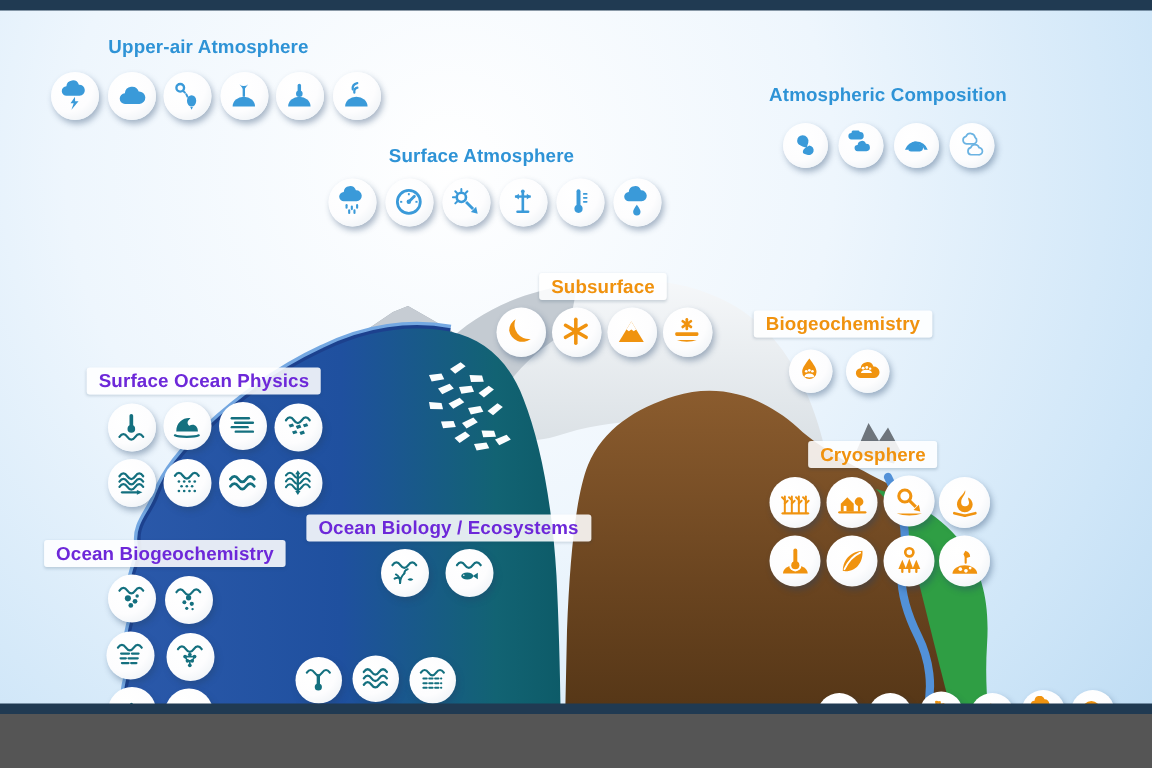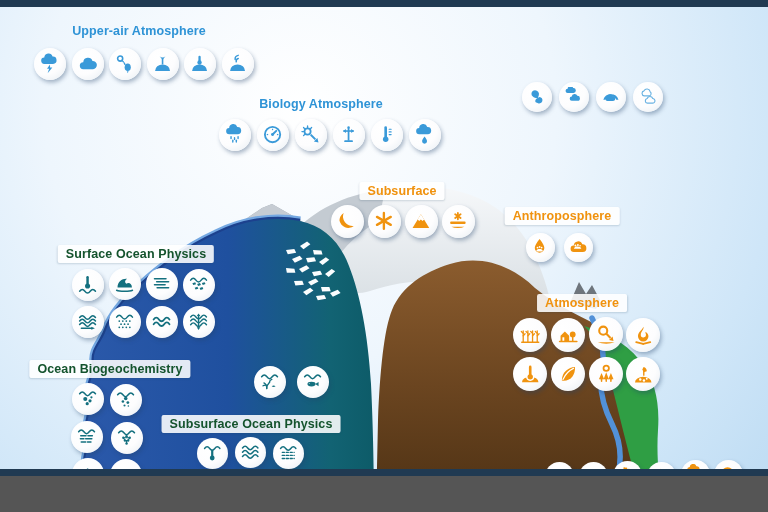--- a/index.html
+++ b/index.html
@@ -7,21 +7,21 @@
          font-family:"Liberation Sans",sans-serif;background:#fff;margin:0 auto}
   .bar{position:absolute;left:0;width:768px;height:7px;background:#203a52;z-index:30}
   #bar-top{top:0}
   #bar-bottom{bottom:0}
   #bg{position:absolute;left:0;top:0;z-index:0}
   .grp-label{position:absolute;transform:translate(-50%,-50%);font-size:12.5px;font-weight:700;
              white-space:nowrap;z-index:20;letter-spacing:.1px}
   .grp-label.boxed{padding:2px 8px;border-radius:2px;background:rgba(255,255,255,.88);
              box-shadow:0 1px 2px rgba(30,60,90,.18)}
   .grp-label.theme-atmosphere{color:#2e93d6}
-  .grp-label.theme-ocean{color:#14532d}
+  .grp-label.theme-ocean{color:#6d28d9}
   .grp-label.theme-terrestrial{color:#f0920e}
   .icon-circle{position:absolute;border-radius:50%;z-index:15;cursor:pointer;
     background:radial-gradient(circle at 35% 30%,#ffffff 0%,#fdfdfe 55%,#e7edf2 100%);
     box-shadow:1.5px 2.5px 4px rgba(35,65,105,.38);
     display:flex;align-items:center;justify-content:center}
   .icon-circle svg{width:66%;height:66%;fill:currentColor;display:block}
   .icon-circle.theme-atmosphere{color:#3a9ad9}
   .icon-circle.theme-ocean{color:#14707f}
   .icon-circle.theme-terrestrial{color:#f0930f}
 </style>
@@ -139,21 +139,21 @@
     </div>
     <div class="icon-circle theme-atmosphere" style="left: 222px; top: 48px; width: 32px; height: 32px;">
       <svg viewBox="0 0 24 24">
         <path d="M3.5 20.5a8.5 7.5 0 0 1 17 0z"></path>
         <g fill="none" stroke="currentColor" stroke-linecap="round" stroke-linejoin="round" stroke-width="1.7">
           <path d="M10.5 10c-.3-2 .6-3.4 2.3-3.8"></path>
           <path d="M9.3 7.4c-.3-2.4 1-4.2 3.4-4.7"></path>
         </g>
       </svg>
     </div>
-    <div class="grp-label theme-atmosphere" style="left: 321px; top: 104px;">Biology Atmosphere</div>
+    <div class="grp-label theme-atmosphere" style="left: 321px; top: 104px;">Surface Atmosphere</div>
     <div class="icon-circle theme-atmosphere" style="left: 219px; top: 119px; width: 32px; height: 32px;">
       <svg viewBox="0 0 24 24">
         <path transform="translate(0.5 -2.5) scale(0.88)" d="M6.3 16a4 4 0 0 1-.2-8A5.4 5.4 0 0 1 16.6 6.6 3.9 3.9 0 0 1 17.2 16z"></path>
         <g stroke="currentColor" stroke-width="1.6" stroke-linecap="round">
           <line x1="8" y1="14.5" x2="8" y2="16.5"></line>
           <line x1="12" y1="15.5" x2="12" y2="17.5"></line>
           <line x1="16" y1="14.5" x2="16" y2="16.5"></line>
           <line x1="10" y1="18.5" x2="10" y2="20.5"></line>
           <line x1="14" y1="18.5" x2="14" y2="20.5"></line>
         </g>
@@ -205,20 +205,21 @@
           <line x1="15" y1="12" x2="17.2" y2="12"></line>
         </g>
       </svg>
     </div>
     <div class="icon-circle theme-atmosphere" style="left: 409px; top: 119px; width: 32px; height: 32px;">
       <svg viewBox="0 0 24 24">
         <path transform="translate(0.5 -2.5) scale(0.88)" d="M6.3 16a4 4 0 0 1-.2-8A5.4 5.4 0 0 1 16.6 6.6 3.9 3.9 0 0 1 17.2 16z"></path>
         <path d="M12 14.2c1.9 2.6 2.8 4.1 2.8 5.4a2.8 2.8 0 1 1-5.6 0c0-1.3.9-2.8 2.8-5.4z"></path>
       </svg>
     </div>
+    <div class="grp-label theme-atmosphere" style="left: 592px; top: 63px;">Atmospheric Composition</div>
     <div class="icon-circle theme-atmosphere" style="left: 522px; top: 82px; width: 30px; height: 30px;">
       <svg viewBox="0 0 24 24">
         <path d="M9.8 3.8a4.8 4.8 0 0 1 4.6 5.9c-.4 1.6-1.2 2.6-.9 4.5l-3.8-1.2C7.8 12 5.2 11 5.4 8.1a4.7 4.7 0 0 1 4.4-4.3z"></path>
         <path d="M15.3 12.1a3.9 3.9 0 1 1-1.9 7.5c-1.6-.7-3.5-.4-3.4-2.6.1-2.1 1.9-2.7 3.4-3.9z"></path>
       </svg>
     </div>
     <div class="icon-circle theme-atmosphere" style="left: 559px; top: 82px; width: 30px; height: 30px;">
       <svg viewBox="0 0 24 24">
         <path transform="translate(0.5 -3) scale(0.64)" d="M6.3 16a4 4 0 0 1-.2-8A5.4 5.4 0 0 1 16.6 6.6 3.9 3.9 0 0 1 17.2 16z"></path>
         <path transform="translate(5.5 6.5) scale(0.64)" d="M6.3 16a4 4 0 0 1-.2-8A5.4 5.4 0 0 1 16.6 6.6 3.9 3.9 0 0 1 17.2 16z"></path>
@@ -264,21 +265,21 @@
       <svg viewBox="0 0 24 24">
         <g stroke="currentColor" stroke-width="2" stroke-linecap="round">
           <line x1="12" y1="3.2" x2="12" y2="10.2"></line>
           <line x1="9" y1="4.6" x2="15" y2="8.8"></line>
           <line x1="9" y1="8.8" x2="15" y2="4.6"></line>
         </g>
         <rect x="3.5" y="12.6" width="17" height="2.8" rx="1"></rect>
         <path d="M4.8 18.4a9.5 3.8 0 0 0 14.4 0z"></path>
       </svg>
     </div>
-    <div class="grp-label theme-terrestrial boxed" style="left: 562px; top: 216px;">Anthroposphere</div>
+    <div class="grp-label theme-terrestrial boxed" style="left: 562px; top: 216px;">Biogeochemistry</div>
     <div class="icon-circle theme-terrestrial" style="left: 525.5px; top: 232.5px; width: 29px; height: 29px;">
       <svg viewBox="0 0 24 24">
         <path d="M12 2.6c4 5.3 6 8.4 6 11.1a6 6 0 1 1-12 0c0-2.7 2-5.8 6-11.1z"></path>
         <g fill="#fff">
           <circle cx="9.4" cy="13.2" r="1.1"></circle>
           <circle cx="12" cy="12.4" r="1.1"></circle>
           <circle cx="14.6" cy="13.2" r="1.1"></circle>
           <path d="M7.8 17.6c.5-1.8 1.9-2.6 4.2-2.6s3.7.8 4.2 2.6c-1.3 1-7.1 1-8.4 0z"></path>
         </g>
       </svg>
@@ -429,41 +430,41 @@
         <path d="M12 6l4.8 4.8H12z"></path>
         <path d="M3 20c2-2.8 4-2.8 6 0s4 2.8 6 0 4-2.8 6 0" fill="none" stroke="currentColor" stroke-linecap="round" stroke-linejoin="round" stroke-width="1.6"></path>
       </svg>
     </div>
     <div class="icon-circle theme-ocean" style="left: 110px; top: 459px; width: 32px; height: 32px;">
       <svg viewBox="0 0 24 24">
         <path d="M3 9.8c2-2.8 4-2.8 6 0s4 2.8 6 0 4-2.8 6 0" fill="none" stroke="currentColor" stroke-linecap="round" stroke-linejoin="round" stroke-width="2.2"></path>
         <path d="M3 14.8c2-2.8 4-2.8 6 0s4 2.8 6 0 4-2.8 6 0" fill="none" stroke="currentColor" stroke-linecap="round" stroke-linejoin="round" stroke-width="2.2"></path>
       </svg>
     </div>
+    <div class="grp-label theme-ocean boxed" style="left: 299px; top: 352px;">Ocean Biology / Ecosystems</div>
     <div class="icon-circle theme-ocean" style="left: 254px; top: 366px; width: 32px; height: 32px;">
       <svg viewBox="0 0 24 24">
         <path d="M3 6.6c2-2.8 4-2.8 6 0s4 2.8 6 0 4-2.8 6 0" fill="none" stroke="currentColor" stroke-linecap="round" stroke-linejoin="round" stroke-width="1.7"></path>
         <g fill="none" stroke="currentColor" stroke-linecap="round" stroke-linejoin="round" stroke-width="1.5">
           <path d="M8.8 20c0-4-1-5.4-3.2-6.4"></path>
           <path d="M8.8 20c0-3.2 1.2-5.2 3.2-7.2"></path>
           <path d="M12 12.8c0-1.6 1-2.7 2.6-3.2"></path>
           <path d="M8.8 16.4c-1.6-.6-3-.4-4.2.4"></path>
         </g>
         <path d="M14.4 17.4c1.5-1.2 3-1.2 4.4 0-1.4 1.2-2.9 1.2-4.4 0z"></path>
       </svg>
     </div>
     <div class="icon-circle theme-ocean" style="left: 297px; top: 366px; width: 32px; height: 32px;">
       <svg viewBox="0 0 24 24">
         <path d="M3 6.6c2-2.8 4-2.8 6 0s4 2.8 6 0 4-2.8 6 0" fill="none" stroke="currentColor" stroke-linecap="round" stroke-linejoin="round" stroke-width="1.7"></path>
         <ellipse cx="10.8" cy="14.8" rx="4.6" ry="2.7"></ellipse>
         <path d="M15 14.8l3.8-2.4v4.8z"></path>
         <circle cx="8.2" cy="14.2" r=".55" fill="#fff"></circle>
       </svg>
     </div>
-    <div class="grp-label theme-ocean boxed" style="left: 251px; top: 424px;">Subsurface Ocean Physics</div>
     <div class="icon-circle theme-ocean" style="left: 196.5px; top: 437.5px; width: 31px; height: 31px;">
       <svg viewBox="0 0 24 24">
         <path d="M3 6.4c2-2.8 4-2.8 6 0s4 2.8 6 0 4-2.8 6 0" fill="none" stroke="currentColor" stroke-linecap="round" stroke-linejoin="round" stroke-width="1.7"></path>
         <line x1="12" y1="9.2" x2="12" y2="15.3" stroke="currentColor" stroke-width="2.6" stroke-linecap="round"></line>
         <circle cx="12" cy="17.6" r="2.8"></circle>
       </svg>
     </div>
     <div class="icon-circle theme-ocean" style="left: 234.5px; top: 436.5px; width: 31px; height: 31px;">
       <svg viewBox="0 0 24 24">
         <path d="M3 7c2-2.8 4-2.8 6 0s4 2.8 6 0 4-2.8 6 0" fill="none" stroke="currentColor" stroke-linecap="round" stroke-linejoin="round" stroke-width="1.8"></path>
@@ -474,21 +475,21 @@
     <div class="icon-circle theme-ocean" style="left: 272.5px; top: 437.5px; width: 31px; height: 31px;">
       <svg viewBox="0 0 24 24">
         <path d="M3 6.4c2-2.8 4-2.8 6 0s4 2.8 6 0 4-2.8 6 0" fill="none" stroke="currentColor" stroke-linecap="round" stroke-linejoin="round" stroke-width="1.7"></path>
         <g stroke="currentColor" stroke-width="1.6" stroke-linecap="round" stroke-dasharray="2.6 2">
           <line x1="5" y1="11" x2="19" y2="11"></line>
           <line x1="5" y1="14.6" x2="19" y2="14.6"></line>
           <line x1="5" y1="18.2" x2="19" y2="18.2"></line>
         </g>
       </svg>
     </div>
-    <div class="grp-label theme-terrestrial boxed" style="left: 582px; top: 303px;">Atmosphere</div>
+    <div class="grp-label theme-terrestrial boxed" style="left: 582px; top: 303px;">Cryosphere</div>
     <div class="icon-circle theme-terrestrial" style="left: 513px; top: 318px; width: 34px; height: 34px;">
       <svg viewBox="0 0 24 24">
         <g stroke="currentColor" stroke-width="1.4" stroke-linecap="round">
           <line x1="4.5" y1="19" x2="4.5" y2="7.5"></line>
           <line x1="4.5" y1="10" x2="2.5" y2="8"></line>
           <line x1="4.5" y1="12.5" x2="6.5" y2="10.5"></line>
           <line x1="9.5" y1="19" x2="9.5" y2="7.5"></line>
           <line x1="9.5" y1="10" x2="7.5" y2="8"></line>
           <line x1="9.5" y1="12.5" x2="11.5" y2="10.5"></line>
           <line x1="14.5" y1="19" x2="14.5" y2="7.5"></line>

